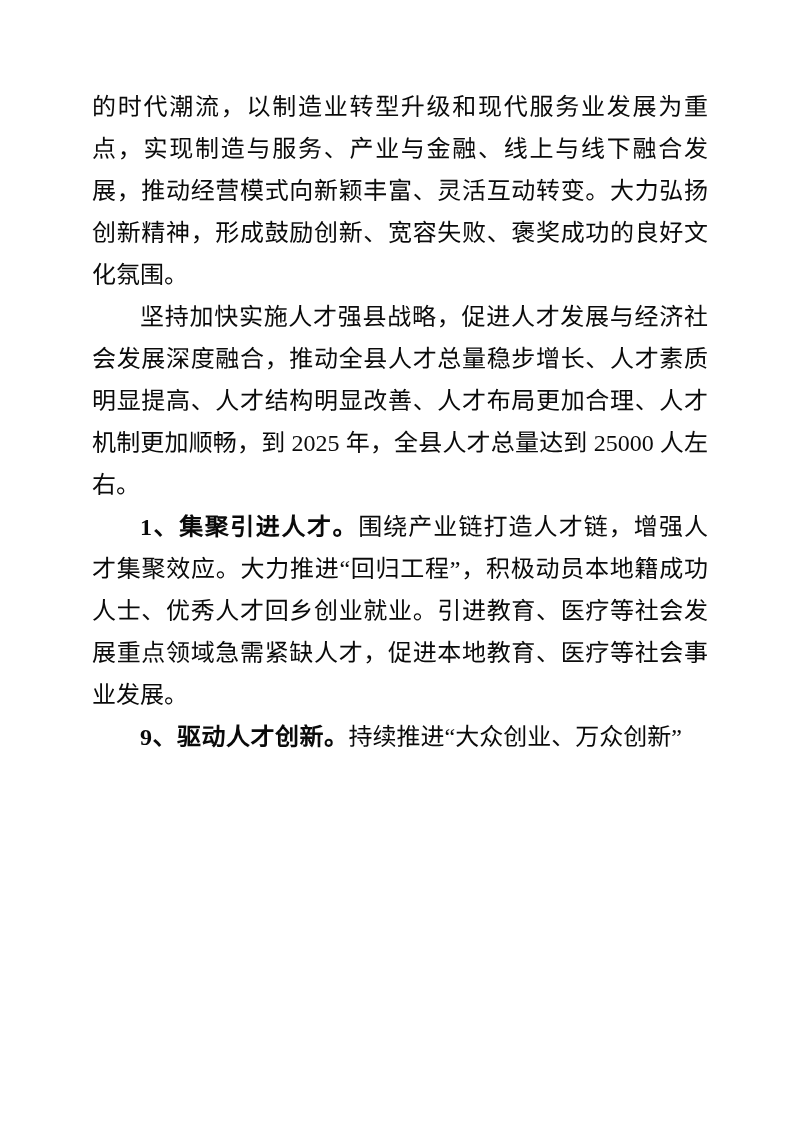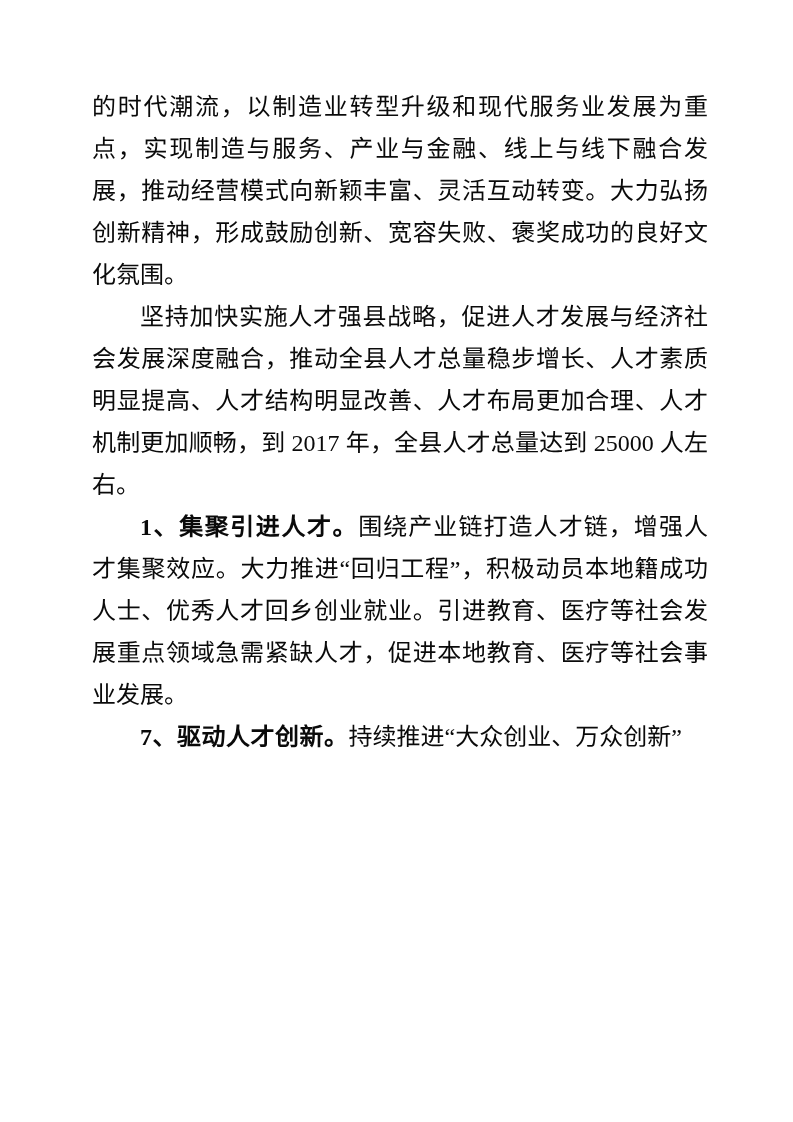--- a/index.html
+++ b/index.html
@@ -64,23 +64,23 @@
 </style>
 </head>
 <body>
 
 <div class="page">
   <main class="content">
 
     <p class="para"><span>的时代潮流，以制造业转型升级和现代服务业发展为重点，实现制造与服务、产业与金融、线上与线下融合发展，推动经营模式向新颖丰富、灵活互动转变。大力弘扬创新精神，形成鼓励创新、宽容失败、褒奖成功的良好文化氛围。</span></p>
 
 
-    <p class="para indent"><span>坚持加快实施人才强县战略，促进人才发展与经济社会发展深度融合，推动全县人才总量稳步增长、人才素质明显提高、人才结构明显改善、人才布局更加合理、人才机制更加顺畅，到 2017 年，全县人才总量达到 25000 人左右。</span></p>
+    <p class="para indent"><span>坚持加快实施人才强县战略，促进人才发展与经济社会发展深度融合，推动全县人才总量稳步增长、人才素质明显提高、人才结构明显改善、人才布局更加合理、人才机制更加顺畅，到 2025 年，全县人才总量达到 25000 人左右。</span></p>
 
     <p class="para indent"><strong class="lead">1、集聚引进人才。</strong><span>围绕产业链打造人才链，增强人才集聚效应。大力推进“回归工程”，积极动员本地籍成功人士、优秀人才回乡创业就业。引进教育、医疗等社会发展重点领域急需紧缺人才，促进本地教育、医疗等社会事业发展。</span></p>
 
 
-    <p class="para indent"><strong class="lead">7、驱动人才创新。</strong><span>持续推进“大众创业、万众创新”</span></p>
+    <p class="para indent"><strong class="lead">9、驱动人才创新。</strong><span>持续推进“大众创业、万众创新”</span></p>
 
   </main>
 
   <div class="page-number">125</div>
 </div>
 
 </body></html>

